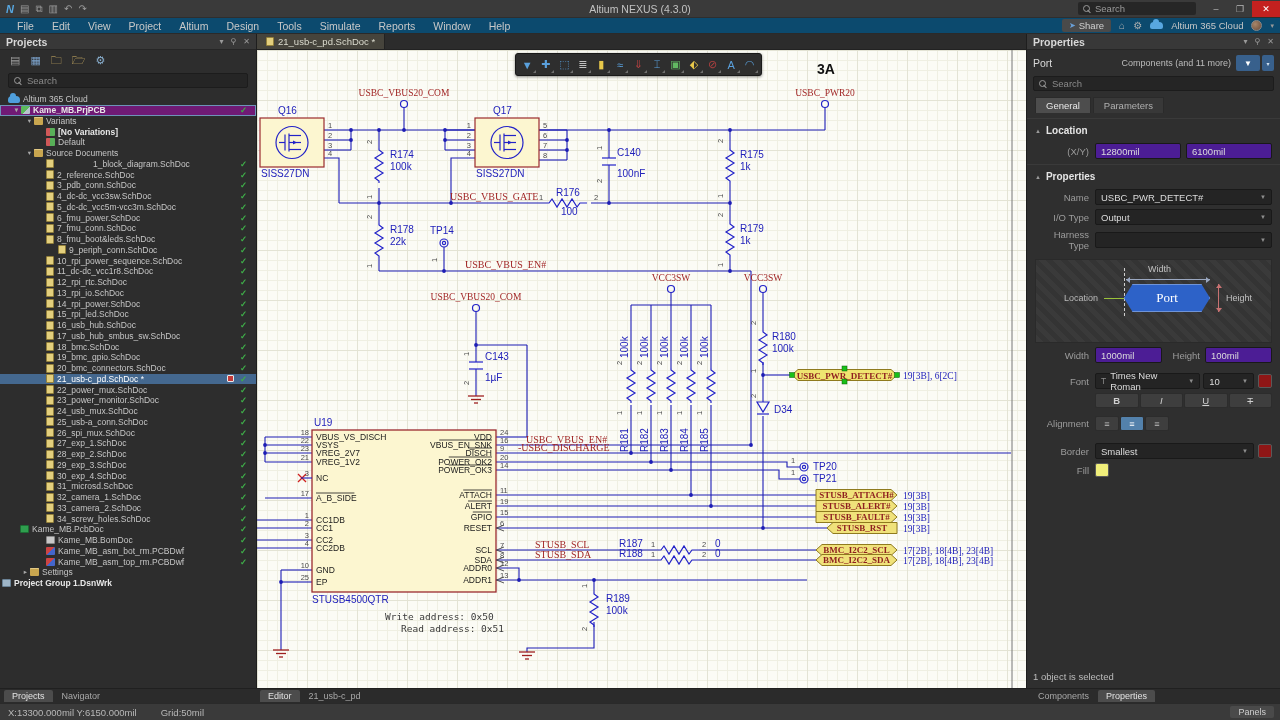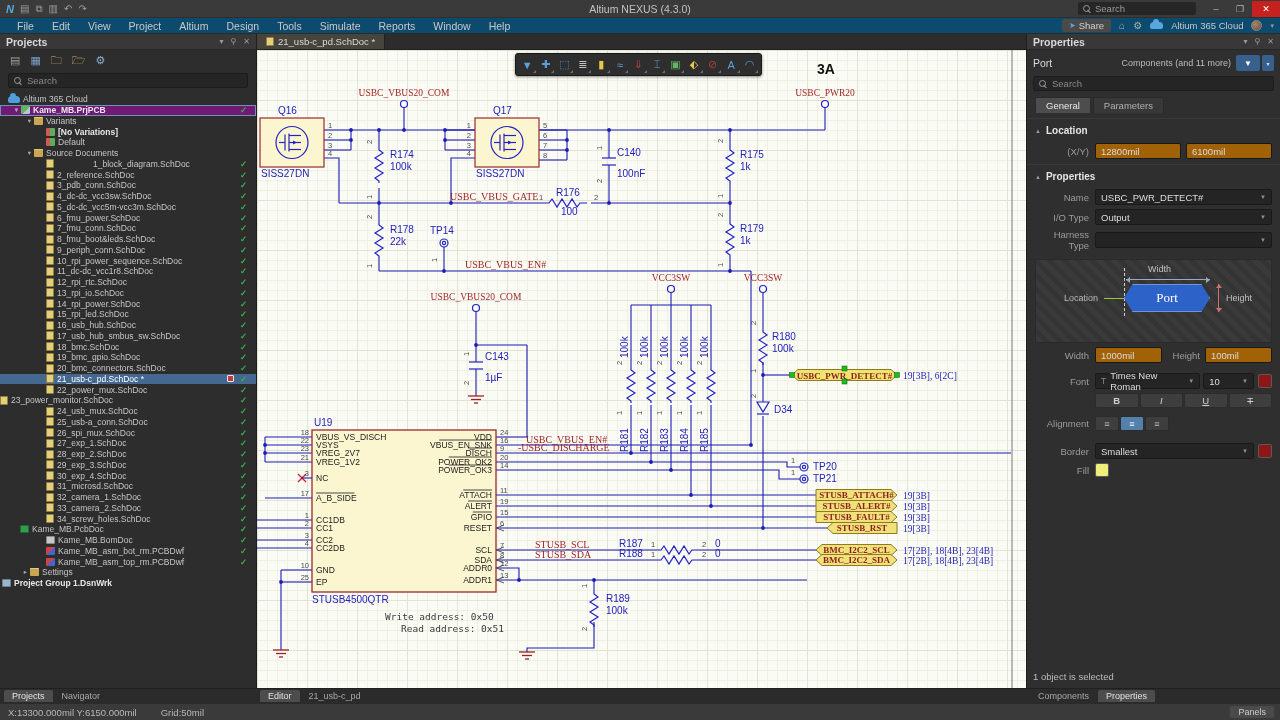--- a/index.html
+++ b/index.html
@@ -87,21 +87,21 @@
   .scope-label{font-size:9px;color:#bcbcbc;margin-right:3px}
   .fbtn{width:24px;height:16px;background:#38608c;border-radius:2px;display:flex;align-items:center;justify-content:center;color:#fff;font-size:8px}
   .fbtn2{width:12px;height:16px;background:#38608c;border-radius:2px;display:flex;align-items:center;justify-content:center;color:#cfe0ef;font-size:6px}
   .ptabs{display:flex;gap:2px;padding:6px 8px 0;flex:none}
   .ptab{padding:2px 10px;font-size:9.5px;color:#b0b0b0;background:#383838;border:1px solid #2a2a2a;border-bottom:none}
   .ptab.active{background:#4d4d4d;color:#e8e8e8}
   .sechead{display:flex;align-items:center;gap:5px;padding:6px 8px 3px;color:#e4e4e4;font-weight:bold;font-size:10px;border-top:1px solid #3a3a3a;margin-top:5px}
   .sechead .tri{font-size:6px;color:#9a9a9a}
   .prow{display:flex;align-items:center;margin:4px 8px 0}
   .plabel{width:54px;text-align:right;margin-right:6px;color:#9c9c9c;font-size:9.5px;flex:none}
-  .pinput{flex:1;height:16px;background:#a16207;border:1px solid #191919;border-radius:2px;color:#dcdcdc;font-size:9.5px;padding:0 5px;font-family:"Liberation Sans",sans-serif;min-width:0}
+  .pinput{flex:1;height:16px;background:#4c1d95;border:1px solid #191919;border-radius:2px;color:#dcdcdc;font-size:9.5px;padding:0 5px;font-family:"Liberation Sans",sans-serif;min-width:0}
   .dd{flex:1;height:16px;background:#242424;border:1px solid #191919;border-radius:2px;color:#dcdcdc;font-size:9.5px;display:flex;align-items:center;padding:0 5px;min-width:0}
   .ddarrow{margin-left:auto;color:#8e8e8e;font-size:6px}
   .swatch{width:14px;height:14px;border:1px solid #595959;border-radius:2px;flex:none}
   .preview{margin:8px 8px 0;height:84px;background:repeating-linear-gradient(45deg,#3a3a3a 0 5px,#343434 5px 10px);position:relative;border:1px solid #2a2a2a;flex:none}
   .pv-dash{position:absolute;left:88px;top:8px;height:48px;border-left:1px dashed #cfcfcf}
   .pv-wlabel{position:absolute;left:112px;top:4px;color:#c0c0c0;font-size:9px}
   .pv-wline{position:absolute;left:90px;top:19px;width:84px;height:1px;background:#9aa7c0}
   .pv-wline::before,.pv-wline::after{content:"";position:absolute;top:-2.5px;border-top:3px solid transparent;border-bottom:3px solid transparent}
   .pv-wline::before{left:0;border-right:4px solid #9aa7c0}
   .pv-wline::after{right:0;border-left:4px solid #9aa7c0}
@@ -285,21 +285,21 @@
           <div class="trow" style="padding-left: 46px;">
             <span class="ti ic-doc"></span>
             <span>7_fmu_conn.SchDoc</span>
             <span class="check">✓</span>
           </div>
           <div class="trow" style="padding-left: 46px;">
             <span class="ti ic-doc"></span>
             <span>8_fmu_boot&amp;leds.SchDoc</span>
             <span class="check">✓</span>
           </div>
-          <div class="trow" style="padding-left: 46px;">
+          <div class="trow" style="padding-left: 58px;">
             <span class="ti ic-doc"></span>
             <span>9_periph_conn.SchDoc</span>
             <span class="check">✓</span>
           </div>
           <div class="trow" style="padding-left: 46px;">
             <span class="ti ic-doc"></span>
             <span>10_rpi_power_sequence.SchDoc</span>
             <span class="check">✓</span>
           </div>
           <div class="trow" style="padding-left: 46px;">
@@ -356,21 +356,21 @@
             <span class="ti ic-doc"></span>
             <span>21_usb-c_pd.SchDoc *</span>
             <span class="modbox"></span>
             <span class="check">✓</span>
           </div>
           <div class="trow" style="padding-left: 46px;">
             <span class="ti ic-doc"></span>
             <span>22_power_mux.SchDoc</span>
             <span class="check">✓</span>
           </div>
-          <div class="trow" style="">
+          <div class="trow" style="padding-left: 46px;">
             <span class="ti ic-doc"></span>
             <span>23_power_monitor.SchDoc</span>
             <span class="check">✓</span>
           </div>
           <div class="trow" style="padding-left: 46px;">
             <span class="ti ic-doc"></span>
             <span>24_usb_mux.SchDoc</span>
             <span class="check">✓</span>
           </div>
           <div class="trow" style="padding-left: 46px;">

